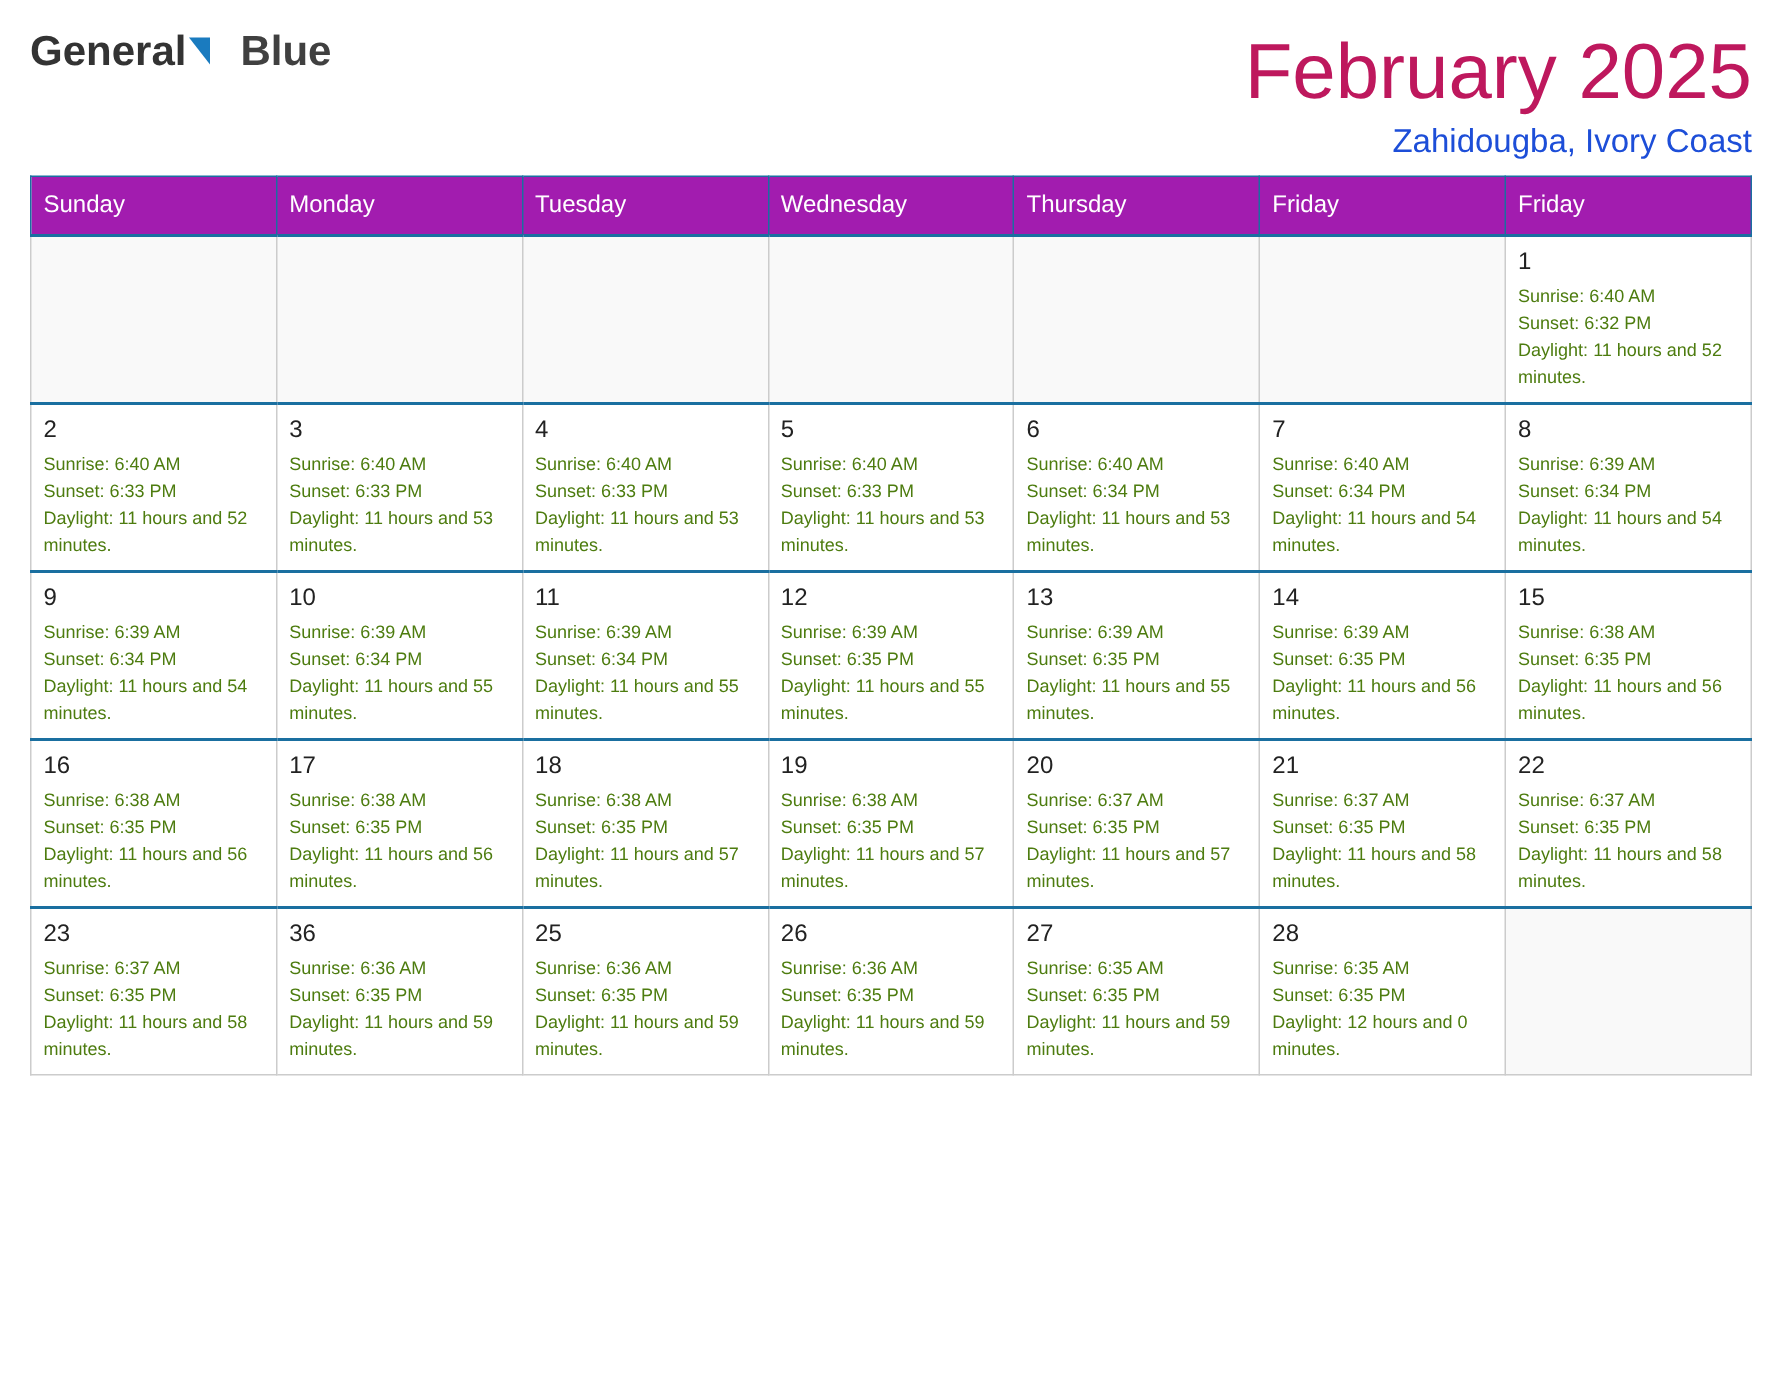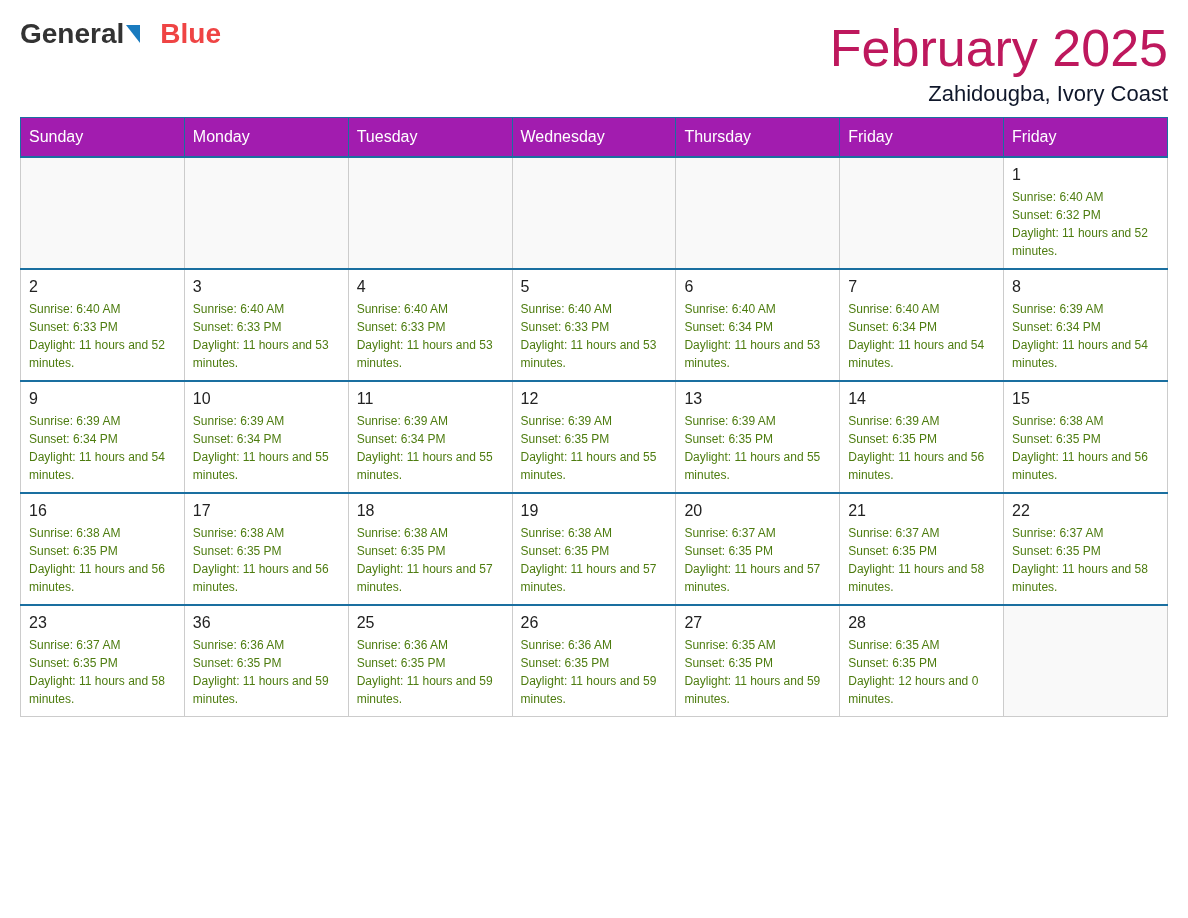--- a/index.html
+++ b/index.html
@@ -23,21 +23,21 @@
     }
     .logo-general {
       font-size: 28px;
       font-weight: bold;
       color: #333;
       line-height: 1;
     }
     .logo-blue {
       font-size: 28px;
       font-weight: bold;
-      color: #ef4444;
+      color: #404040;
       line-height: 1;
       margin-left: 20px;
     }
     .logo-arrow {
       display: inline-block;
       width: 0;
       height: 0;
       border-left: 14px solid transparent;
       border-right: 0px solid transparent;
       border-top: 18px solid #1a7bbf;
@@ -52,21 +52,21 @@
       text-align: right;
     }
     .month-title {
       font-size: 52px;
       font-weight: normal;
       color: #be185d;
       line-height: 1.1;
     }
     .location {
       font-size: 22px;
-      color: #0f172a;
+      color: #1d4ed8;
       margin-top: 4px;
     }
     .calendar {
       width: 100%;
       border-collapse: collapse;
       margin-top: 10px;
     }
     .calendar th {
       background-color: #a21caf;
       color: #fff;

